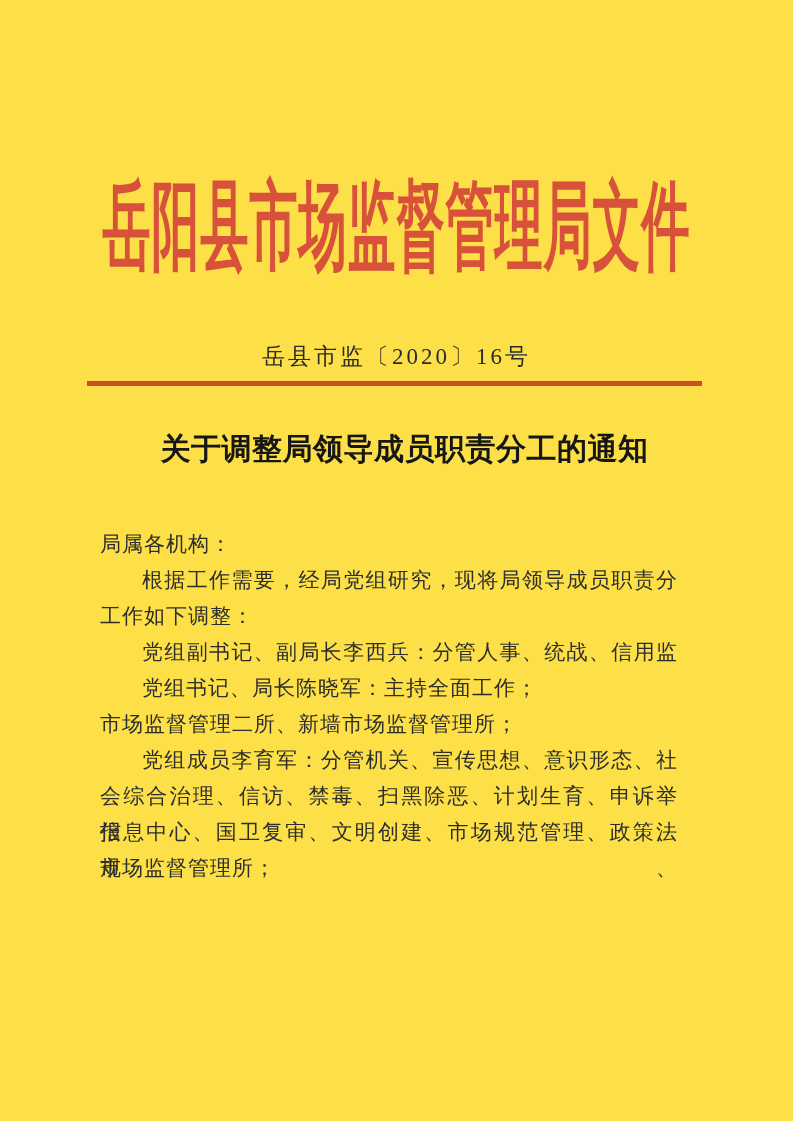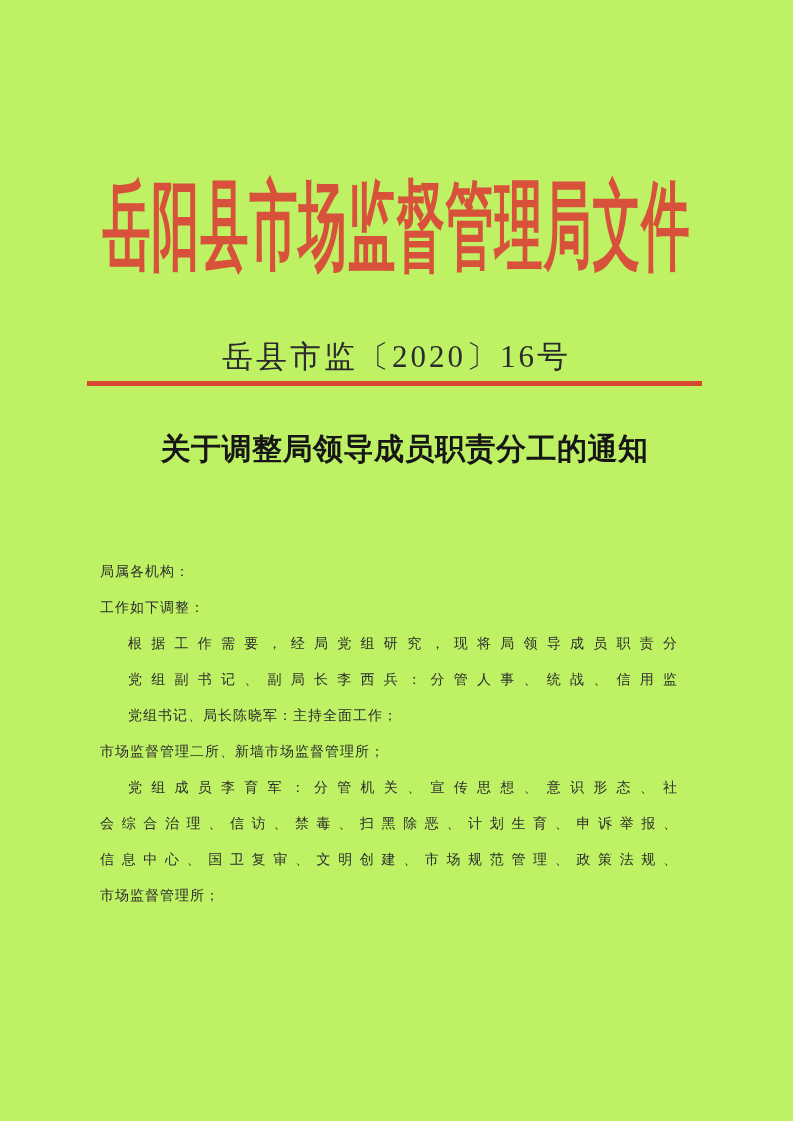--- a/index.html
+++ b/index.html
@@ -6,21 +6,21 @@
     margin: 0;
     padding: 0;
     background: #e9e9e9;
     font-family: "Liberation Serif", "DejaVu Serif", serif;
   }
   .page {
     position: relative;
     width: 793px;
     height: 1121px;
     margin: 0 auto;
-    background: #bef264;
+    background: #fde047;
     overflow: hidden;
     color: #262626;
   }
   
   .agency-title-wrap {
     position: absolute;
     top: 178px;
     left: 0;
     width: 100%;
     height: 98px;
@@ -38,21 +38,21 @@
     transform-origin: center center;
     white-space: nowrap;
   }
   
   .doc-number {
     position: absolute;
     top: 342px;
     left: 0;
     width: 100%;
     text-align: center;
-    font-size: 31px;
+    font-size: 23px;
     letter-spacing: 3px;
     color: #2b2b2b;
     line-height: 30px;
   }
   
   .red-rule {
     position: absolute;
     top: 381px;
     left: 87px;
     width: 615px;
@@ -68,24 +68,24 @@
     text-align: center;
     font-size: 30px;
     font-weight: bold;
     letter-spacing: 0.5px;
     color: #161616;
     line-height: 42px;
   }
   
   .body-text {
     position: absolute;
-    top: 554px;
+    top: 526px;
     left: 100px;
     width: 578px;
-    font-size: 14px;
+    font-size: 21px;
     color: #2d2d2d;
     font-family: Liberation Serif, serif;
   }
   .line {
     height: 36px;
     line-height: 36px;
     text-align: justify;
     letter-spacing: 1px;
   }
   .line.indent {
@@ -105,22 +105,22 @@
   </div>
 
   <div class="doc-number">岳县市监〔2020〕16号</div>
 
   <div class="red-rule"></div>
 
   <div class="doc-title">关于调整局领导成员职责分工的通知</div>
 
   <div class="body-text">
     <div class="line">局属各机构：</div>
+    <div class="line indent fill">根据工作需要，经局党组研究，现将局领导成员职责分</div>
     <div class="line">工作如下调整：</div>
-    <div class="line indent fill">根据工作需要，经局党组研究，现将局领导成员职责分</div>
     <div class="line indent fill">党组副书记、副局长李西兵：分管人事、统战、信用监</div>
     <div class="line indent">党组书记、局长陈晓军：主持全面工作；</div>
     <div class="line">市场监督管理二所、新墙市场监督管理所；</div>
     <div class="line indent fill">党组成员李育军：分管机关、宣传思想、意识形态、社</div>
     <div class="line fill">会综合治理、信访、禁毒、扫黑除恶、计划生育、申诉举报、</div>
     <div class="line fill">信息中心、国卫复审、文明创建、市场规范管理、政策法规、</div>
     <div class="line">市场监督管理所；</div>
   </div>
 
 </div>

